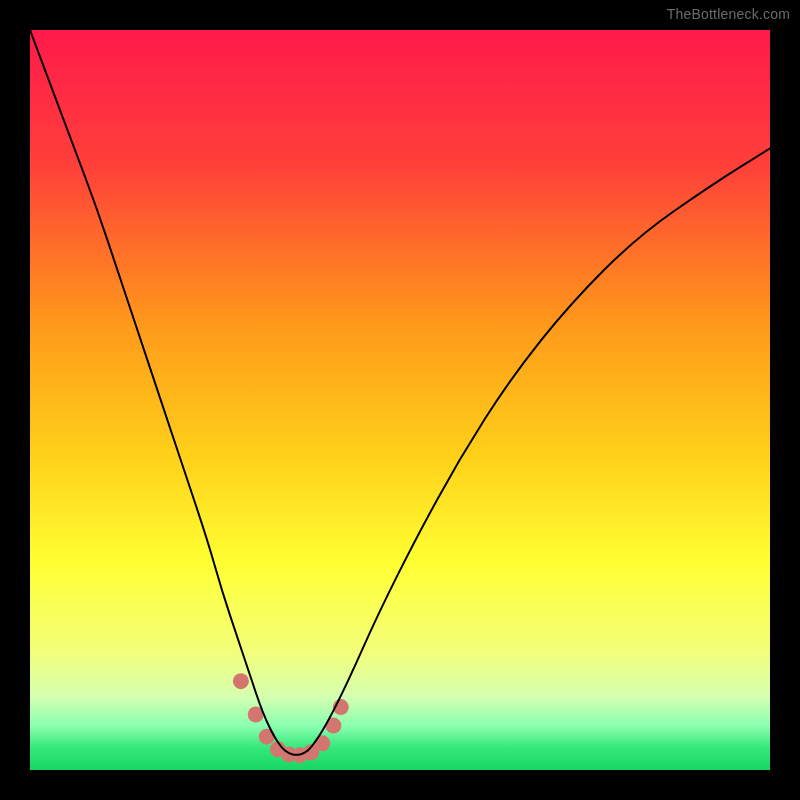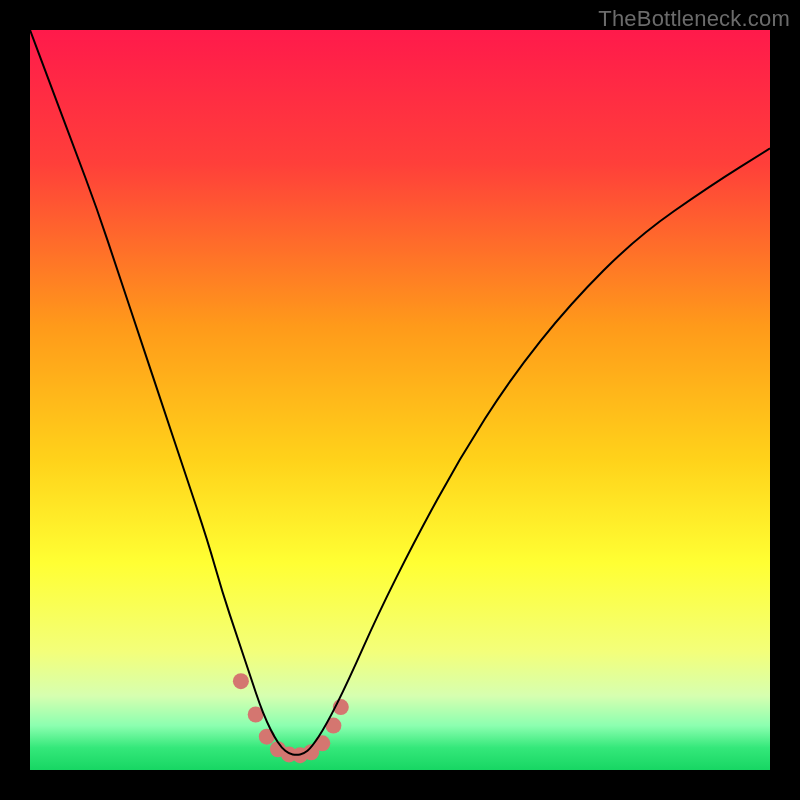--- a/index.html
+++ b/index.html
@@ -27,21 +27,21 @@
   }
   .gradient {
     position: absolute;
     inset: 0;
   }
   .watermark {
     position: absolute;
     top: 6px;
     right: 10px;
     color: #6b6b6b;
-    font-size: 22px;
+    font-size: 14px;
     letter-spacing: 0.2px;
     user-select: none;
     text-align: right;
   }
   svg.curve {
     position: absolute;
     inset: 0;
     width: 100%;
     height: 100%;
   }

